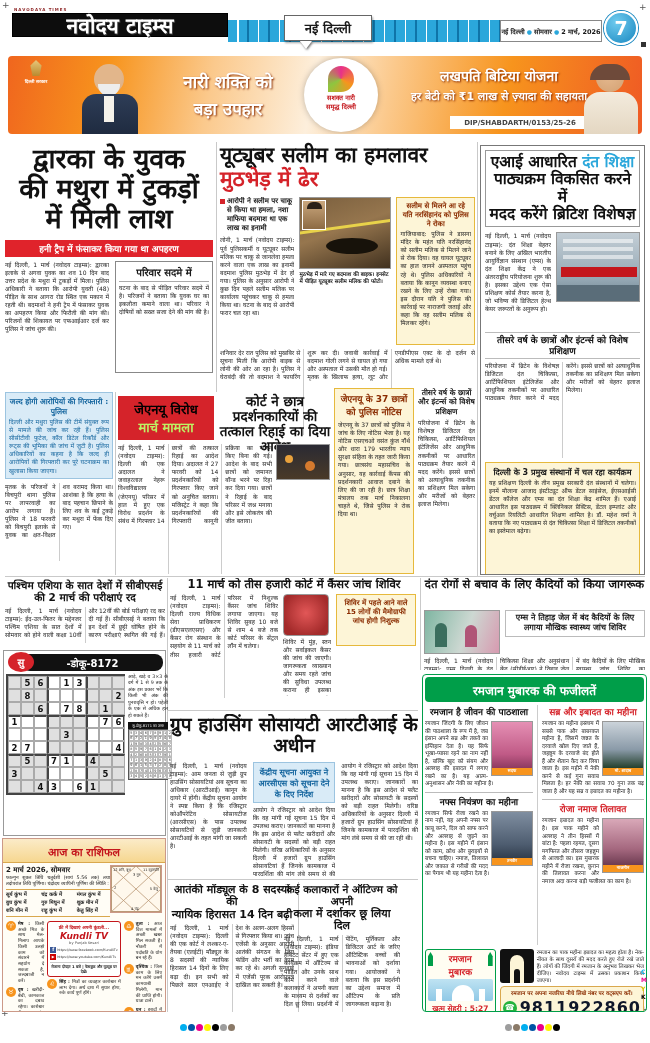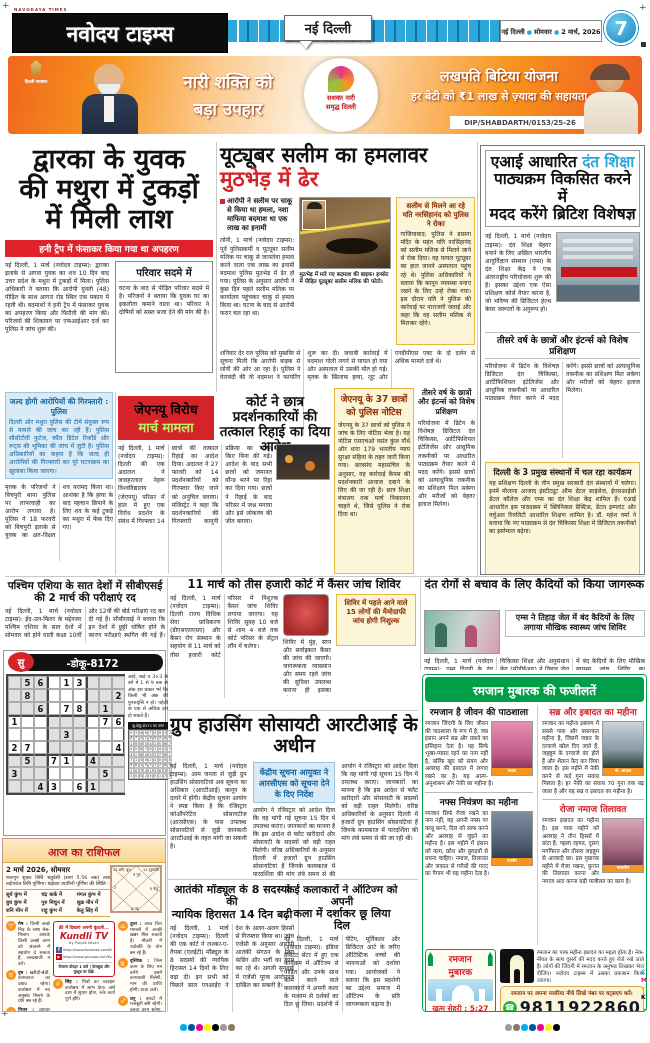--- a/index.html
+++ b/index.html
@@ -45,21 +45,21 @@
 <body>
 
 <div id="page">
 
   <div class="abs" style="left:2px;top:0;font-size:9px;color:#555">+</div>
   <div class="abs" style="left:639px;top:2px;font-size:9px;color:#555">+</div>
   <div class="abs" style="left:1px;top:1008px;font-size:9px;color:#555">+</div>
   <div class="abs" style="left:640px;top:1004px;font-size:9px;color:#555">+</div>
 
   <div class="abs" style="left:14px;top:7px;font-size:4px;letter-spacing:1px;color:#8a1f1f;font-weight:bold">NAVODAYA TIMES</div>
-  <div class="abs" style="left:12px;top:13px;width:216px;height:40px;background:#0d0d0d;border:1px solid #000;display:flex;align-items:center;justify-content:center">
+  <div class="abs" style="left:12px;top:13px;width:216px;height:24px;background:#0d0d0d;border:1px solid #000;display:flex;align-items:center;justify-content:center">
     <span style="color:#fff;font-size:21px;font-weight:bold;text-shadow:1px 1px 0 #444">नवोदय टाइम्स</span>
   </div>
   <div class="abs" style="left:228px;top:20px;width:374px;height:22px;background:repeating-linear-gradient(90deg,#2BA7DB 0 9px,#ffffff 9px 10.5px,#2BA7DB 10.5px 19px,#0F74A8 19px 21px)"></div>
   <div class="abs" style="left:284px;top:15px;width:88px;height:26px;background:#fff;border:1px solid #666;box-shadow:1px 2px 2px rgba(0,0,0,.35);display:flex;align-items:center;justify-content:center">
     <span style="font-size:13px;font-weight:bold">नई दिल्ली</span>
   </div>
   <div class="abs" style="left:300px;top:41px;width:0;height:0;border-left:6px solid transparent;border-right:6px solid transparent;border-top:8px solid #fff;filter:drop-shadow(1px 1px 1px #666)"></div>
   <div class="abs" style="left:500px;top:20px;width:102px;height:22px;background:#fff;border:1px solid #888;display:flex;align-items:center;justify-content:center;gap:2px">
     <span style="font-size:6.5px;font-weight:bold">नई दिल्ली</span>
     <span style="color:#2BA7DB;font-size:6px">●</span>
@@ -492,21 +492,21 @@
           </div>
           <div class="z-item">
             <span class="z-ico">♉</span>
             <span class="z-txt"><b>वृष : </b>खरीदी-बेची, कामकाज का दबाव रहेगा। कारोबार में नए अनुबंध मिलने के योग बन रहे हैं।</span>
           </div>
           <div class="z-item">
             <span class="z-ico">♊</span>
             <span class="z-txt"><b>मिथुन : </b>व्यापार तथा कामकाज की दशा अच्छी रहेगी। बनते कामों में बाधा आ सकती है, धैर्य रखें।</span>
           </div>
         </div>
-      <div style="width:62px">
+      <div style="width:74px">
         <div style="border:1px solid #C4161C;border-radius:3px;padding:2px;text-align:center;background:#fff">
           <div style="font-size:4.6px;font-weight:bold;color:#C4161C">फ्री में दिखाएं अपनी कुंडली...</div>
           <div style="font-size:9px;font-weight:bold;color:#C4161C;font-style:italic;margin-top:1px">Kundli TV</div>
           <div style="font-size:3.6px;color:#555">by Punjab Kesari</div>
           <div style="display:flex;align-items:center;gap:1px;margin-top:2px">
             <span style="flex:0 0 6px;height:6px;background:#3b5998;color:#fff;font-size:4.5px;font-weight:bold;line-height:6px">f</span>
             <span style="font-size:3.4px;color:#333;overflow:hidden;white-space:nowrap">https://www.facebook.com/KundliTv</span>
           </div>
           <div style="display:flex;align-items:center;gap:1px;margin-top:1px">
             <span style="flex:0 0 6px;height:6px;background:#c00;color:#fff;font-size:3.6px;line-height:6px">▶</span>

